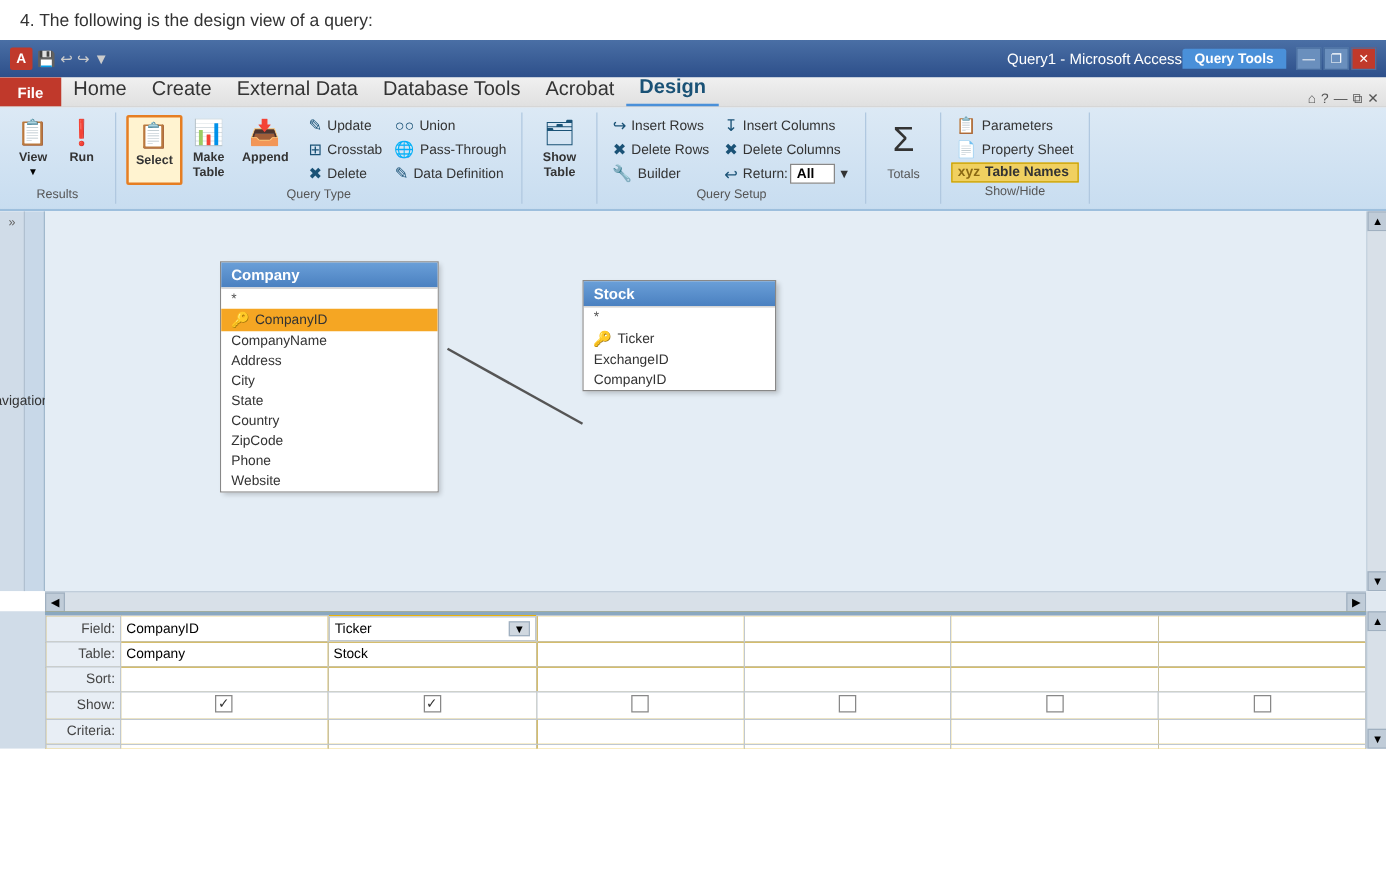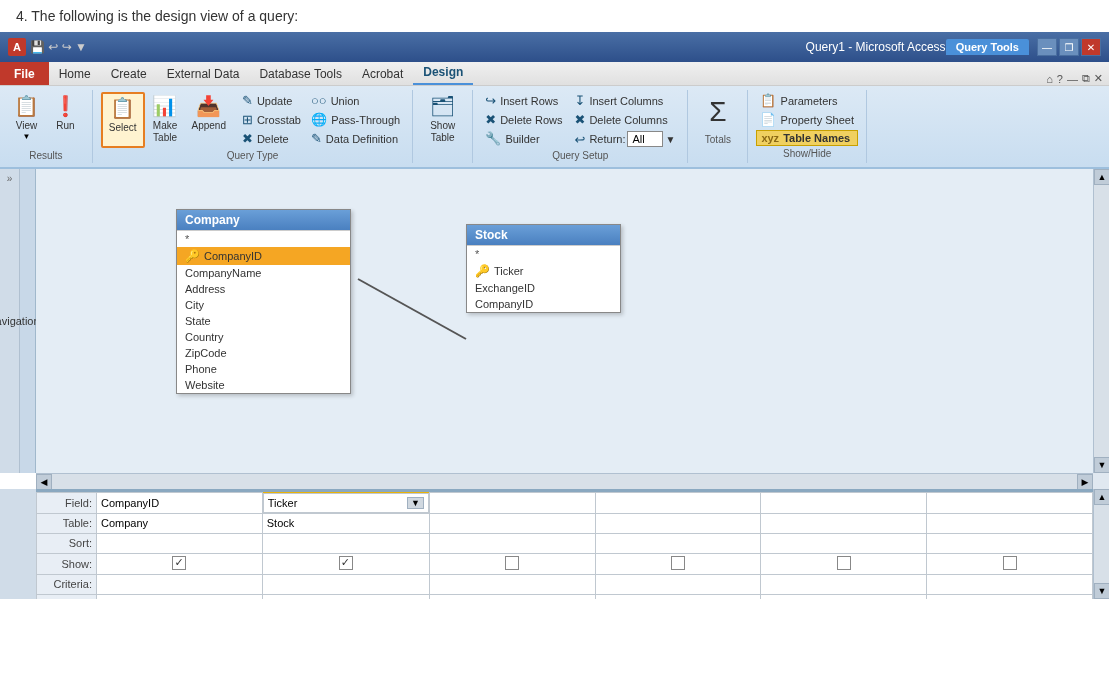--- a/index.html
+++ b/index.html
@@ -35,21 +35,21 @@
       height: 24px;
       display: flex;
       align-items: flex-end;
       border-bottom: 1px solid #ccc;
     }
     .file-btn {
       background: #c0392b; color: white; padding: 4px 14px; font-size: 12px; font-weight: bold;
       height: 100%; display: flex; align-items: center; cursor: pointer;
     }
     .menu-item {
-      padding: 4px 10px; font-size: 12px; cursor: pointer; color: #333;
+      padding: 4px 10px; font-size: 16px; cursor: pointer; color: #333;
     }
     .menu-right { margin-left: auto; display: flex; align-items: center; gap: 4px; padding-right: 6px; }
     .menu-right span { font-size: 11px; color: #555; }
 
     
     .ribbon {
       background: linear-gradient(to bottom, #dce9f5, #c8ddf0);
       border-bottom: 2px solid #9dbfdd;
       display: flex;
       padding: 4px 0;
@@ -66,21 +66,21 @@
       font-size: 10px; color: #555; margin-top: 2px;
     }
     .ribbon-buttons { display: flex; align-items: flex-start; gap: 2px; flex: 1; }
     .ribbon-btn {
       display: flex; flex-direction: column; align-items: center; padding: 2px 6px;
       cursor: pointer; border-radius: 2px; min-width: 36px;
     }
     .ribbon-btn.active { background: #f5a623; border: 1px solid #c87d00; }
     .ribbon-btn .icon { font-size: 20px; color: #1a5276; }
     .ribbon-btn .icon.red { color: #c0392b; }
-    .ribbon-btn-label { font-size: 10px; color: #333; text-align: center; line-height: 1.2; margin-top: 2px; }
+    .ribbon-btn-label { font-size: 10px; color: #333; text-align: center; line-height: 1.2; margin-top: 2px; font-weight: bold; }
     .ribbon-small-group { display: flex; flex-direction: column; gap: 2px; }
     .ribbon-small-btn {
       display: flex; align-items: center; gap: 4px; padding: 1px 4px; cursor: pointer; border-radius: 2px; white-space: nowrap;
     }
     .ribbon-small-icon { font-size: 13px; color: #1a5276; }
     .ribbon-small-label { font-size: 11px; color: #333; }
 
     
     .sigma-btn {
       display: flex; flex-direction: column; align-items: center; padding: 4px 8px; cursor: pointer;
@@ -204,21 +204,21 @@
     
     .intro-text {
       padding: 8px 16px;
       font-size: 14px;
       color: #333;
     }
     .return-select {
       display: flex; align-items: center; gap: 2px;
     }
     .return-box {
-      background: white; border: 1px solid #888; padding: 1px 4px; font-size: 11px; min-width: 36px;
+      background: white; border: 1px solid #888; padding: 1px 4px; font-size: 11px; min-width: 36px; font-weight: bold;
     }
     .return-arrow { font-size: 10px; cursor: pointer; color: #333; }
 
     
     .connector-svg {
       position: absolute;
       top: 0; left: 0;
       width: 100%; height: 100%;
       pointer-events: none;
     }

